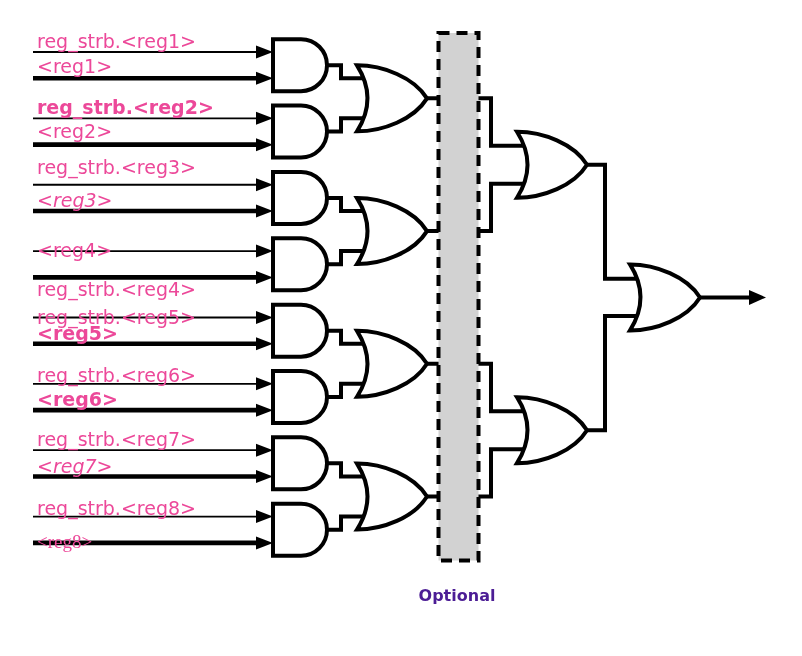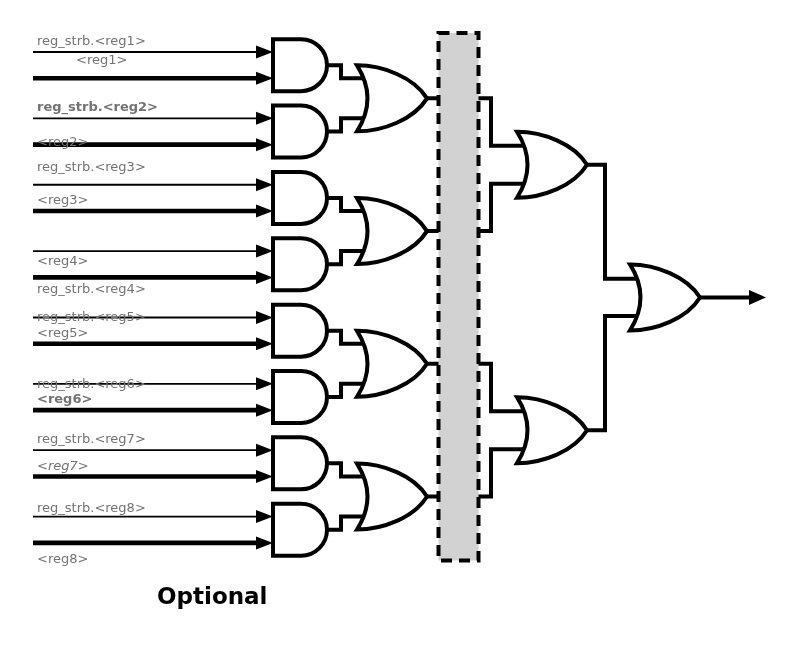--- a/index.html
+++ b/index.html
@@ -5,26 +5,26 @@
   html,body{margin:0;padding:0;background:#ffffff;}
   #canvas{
     position:relative;width:802px;height:656px;background:#ffffff;
     font-family:"DejaVu Sans","Liberation Sans",sans-serif;overflow:hidden;
   }
   #circuit{position:absolute;left:0;top:0;}
   .gate{fill:#ffffff;stroke:#000000;stroke-width:4;}
   .wire{fill:none;stroke:#000000;}
   .arrowhead{fill:#000000;stroke:none;}
   .input-label{
-    position:absolute;left:37px;font-size:13px;line-height:22px;
-    color:#737373;white-space:pre;
+    position:absolute;left:37px;font-size:19px;line-height:22px;
+    color:#ec4899;white-space:pre;
   }
   #caption{
-    position:absolute;left:157px;top:581px;width:600px;
-    font-weight:bold;font-size:23px;line-height:30px;color:#000000;
+    position:absolute;left:157px;top:581px;width:600px;text-align:center;
+    font-weight:bold;font-size:16px;line-height:30px;color:#4c1d95;
   }
 </style>
 </head>
 <body>
 
 <div id="canvas">
   <svg id="circuit" width="802" height="656" viewBox="0 0 802 656">
     <defs>
       <path id="and-shape" d="M0 0 H28 A26 26 0 0 1 28 52 H0 Z"></path>
       <path id="or-shape" d="M0 0 C26 0 57 12 70 33 C57 54 26 66 0 66 Q21 33 0 0 Z"></path>
@@ -96,33 +96,33 @@
         <polygon points="256,443.72 273,450.22 256,456.72" class="arrowhead"></polygon>
         <polygon points="256,470.02000000000004 273,476.52000000000004 256,483.02000000000004" class="arrowhead"></polygon>
         <polygon points="256,510.09000000000003 273,516.59 256,523.09" class="arrowhead"></polygon>
         <polygon points="256,536.39 273,542.89 256,549.39" class="arrowhead"></polygon>
         <polygon points="749,289.945 766,297.445 749,304.945" class="arrowhead"></polygon>
       </g>
   </svg>
 
   <div id="labels">
       <div class="input-label" style="top: 30px;">reg_strb.&lt;reg1&gt;</div>
-      <div class="input-label" style="top: 49px; margin-left: 39px;">&lt;reg1&gt;</div>
+      <div class="input-label" style="top: 55px;">&lt;reg1&gt;</div>
       <div class="input-label" style="top: 96.37px; font-weight: bold;">reg_strb.&lt;reg2&gt;</div>
-      <div class="input-label" style="top: 131px;">&lt;reg2&gt;</div>
+      <div class="input-label" style="top: 120px;">&lt;reg2&gt;</div>
       <div class="input-label" style="top: 148px; margin-top: 8px;">reg_strb.&lt;reg3&gt;</div>
-      <div class="input-label" style="top: 189.04px;">&lt;reg3&gt;</div>
+      <div class="input-label" style="top: 189.04px; font-style: italic;">&lt;reg3&gt;</div>
       <div class="input-label" style="top: 240px; margin-top: 38px;">reg_strb.&lt;reg4&gt;</div>
-      <div class="input-label" style="top: 250px;">&lt;reg4&gt;</div>
+      <div class="input-label" style="top: 239px;">&lt;reg4&gt;</div>
       <div class="input-label" style="top: 306px;">reg_strb.&lt;reg5&gt;</div>
-      <div class="input-label" style="top: 321.78px;">&lt;reg5&gt;</div>
-      <div class="input-label" style="top: 373px;">reg_strb.&lt;reg6&gt;</div>
+      <div class="input-label" style="top: 321.78px; font-weight: bold;">&lt;reg5&gt;</div>
+      <div class="input-label" style="top: 364px;">reg_strb.&lt;reg6&gt;</div>
       <div class="input-label" style="top: 388.15px; font-weight: bold;">&lt;reg6&gt;</div>
       <div class="input-label" style="top: 428.22px;">reg_strb.&lt;reg7&gt;</div>
       <div class="input-label" style="top: 454.52px; font-style: italic;">&lt;reg7&gt;</div>
       <div class="input-label" style="top: 497px;">reg_strb.&lt;reg8&gt;</div>
-      <div class="input-label" style="top: 548px;">&lt;reg8&gt;</div>
+      <div class="input-label" style="top: 531px; font-family: Liberation Serif, serif;">&lt;reg8&gt;</div>
     </div>
 
   <div id="caption">
     <div>Optional</div>
   </div>
 </div>
 
 </body></html>

